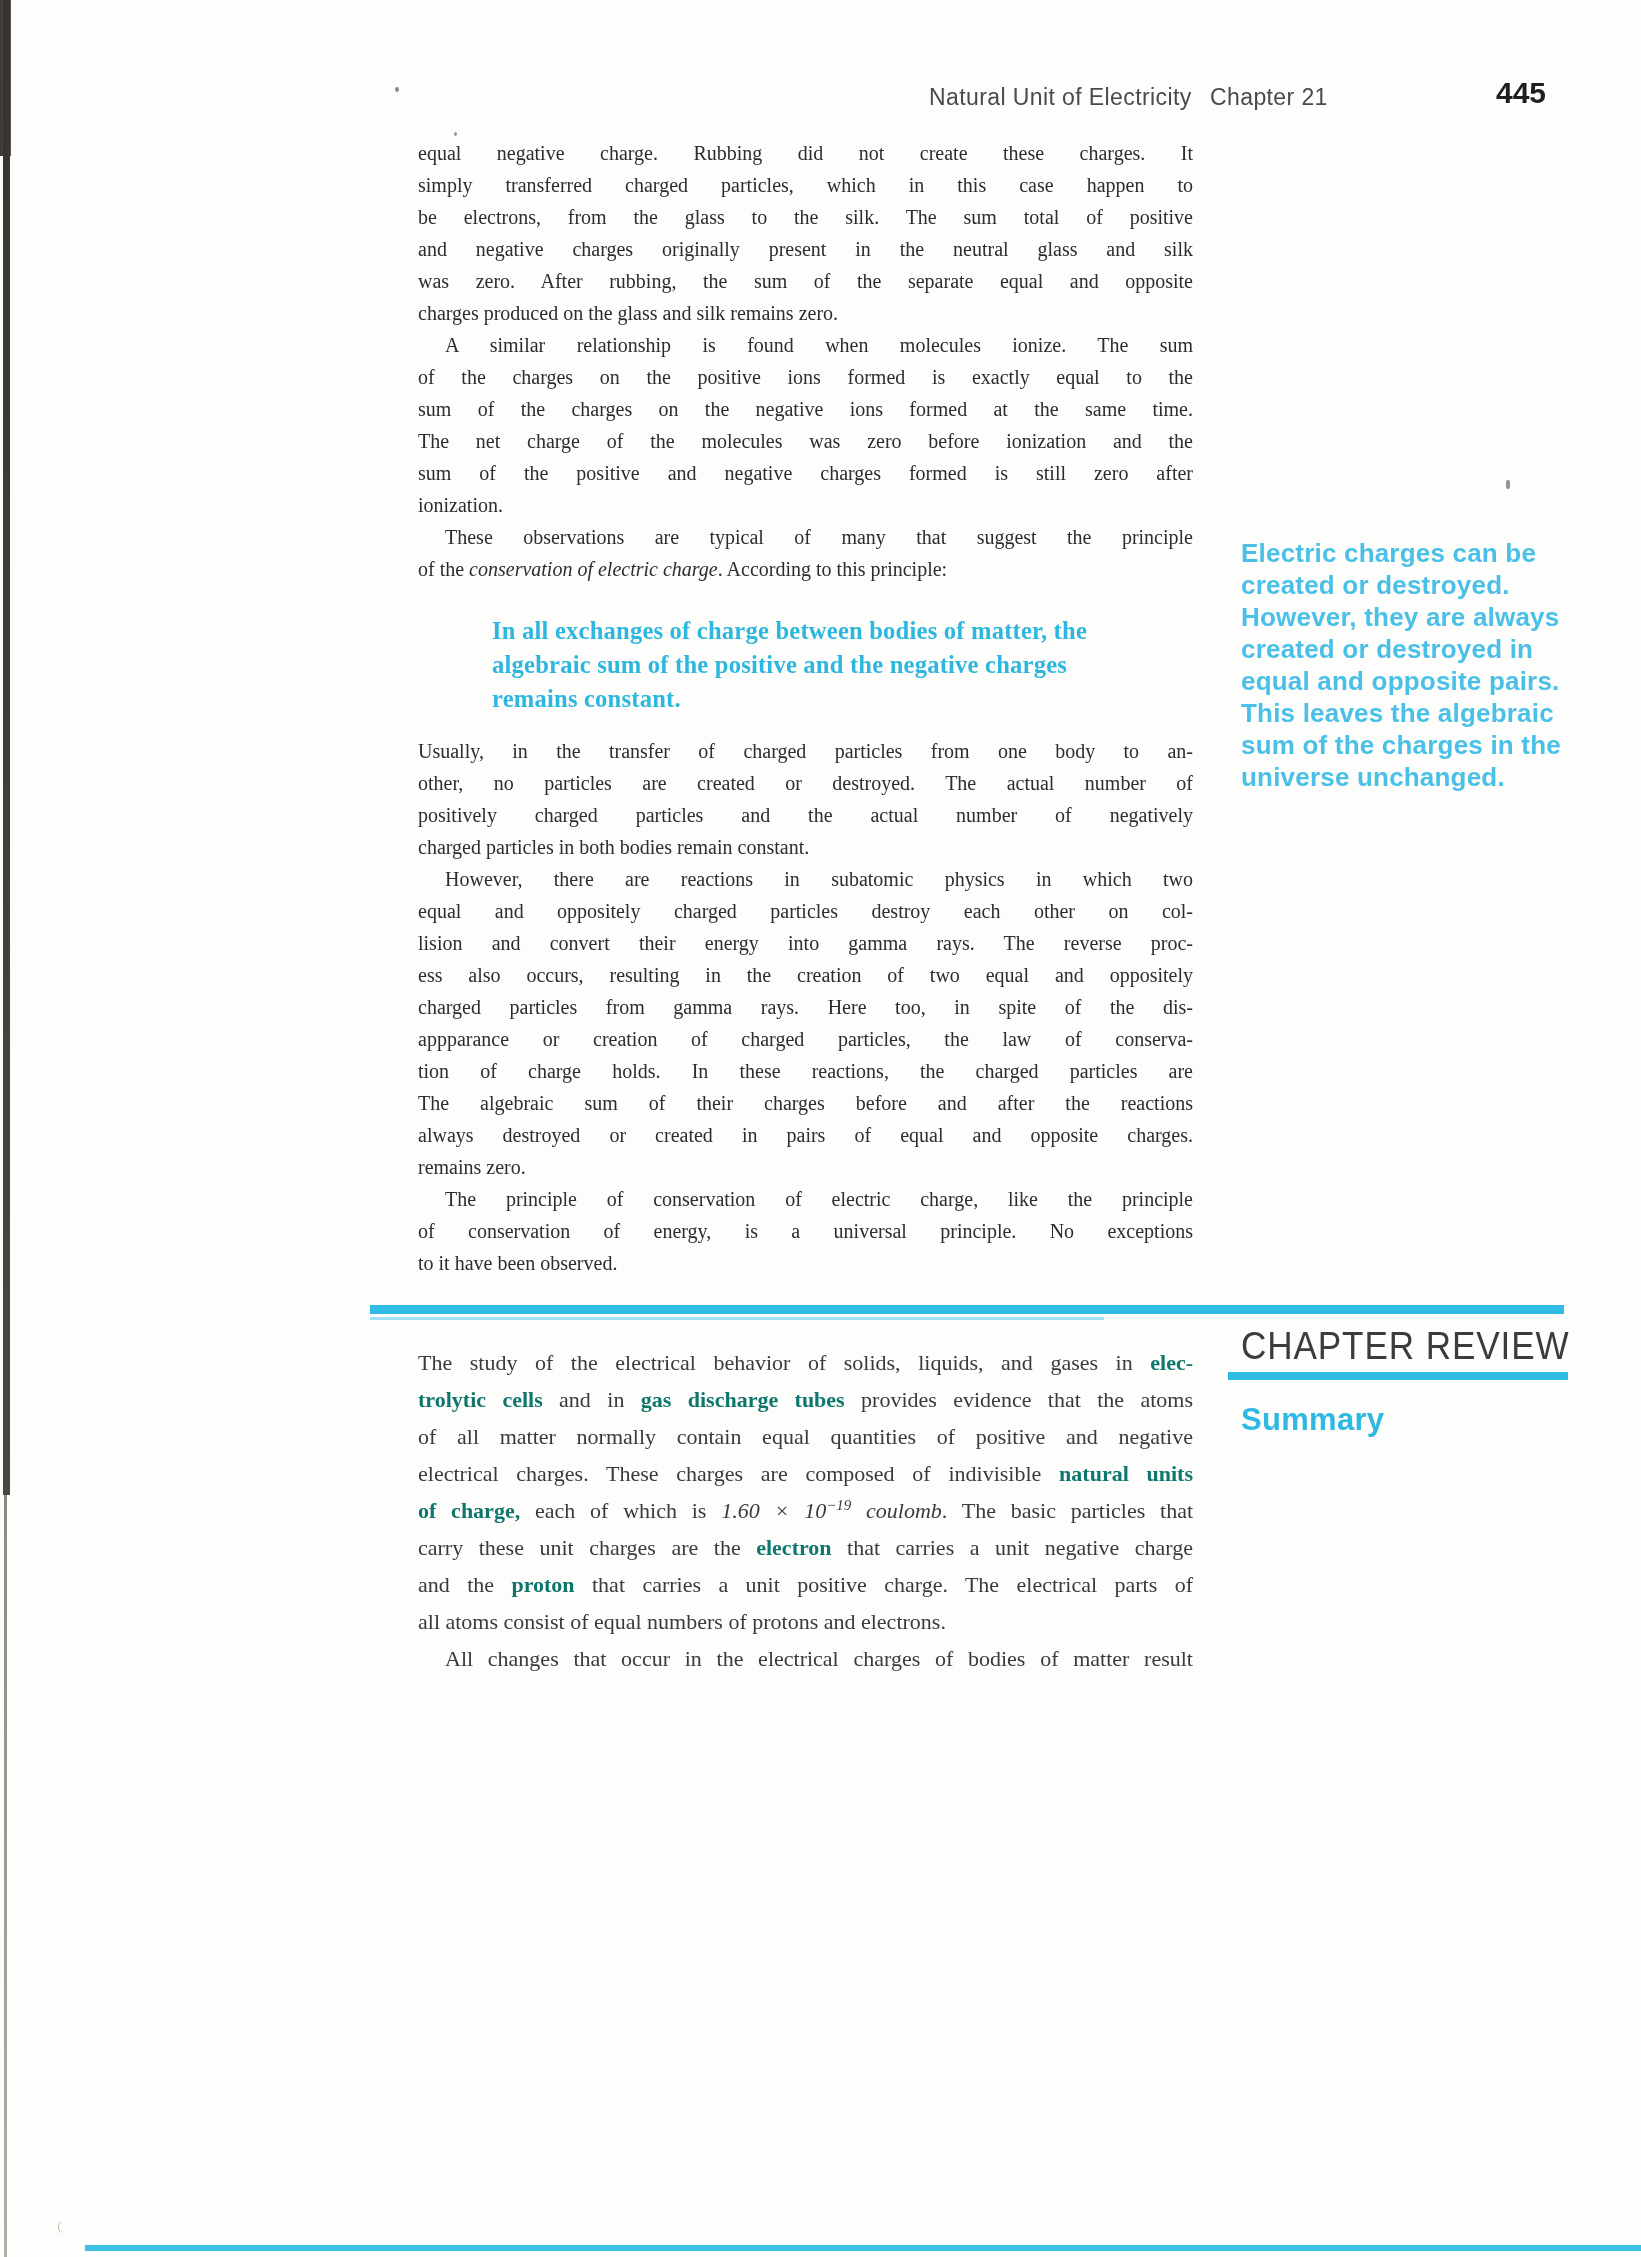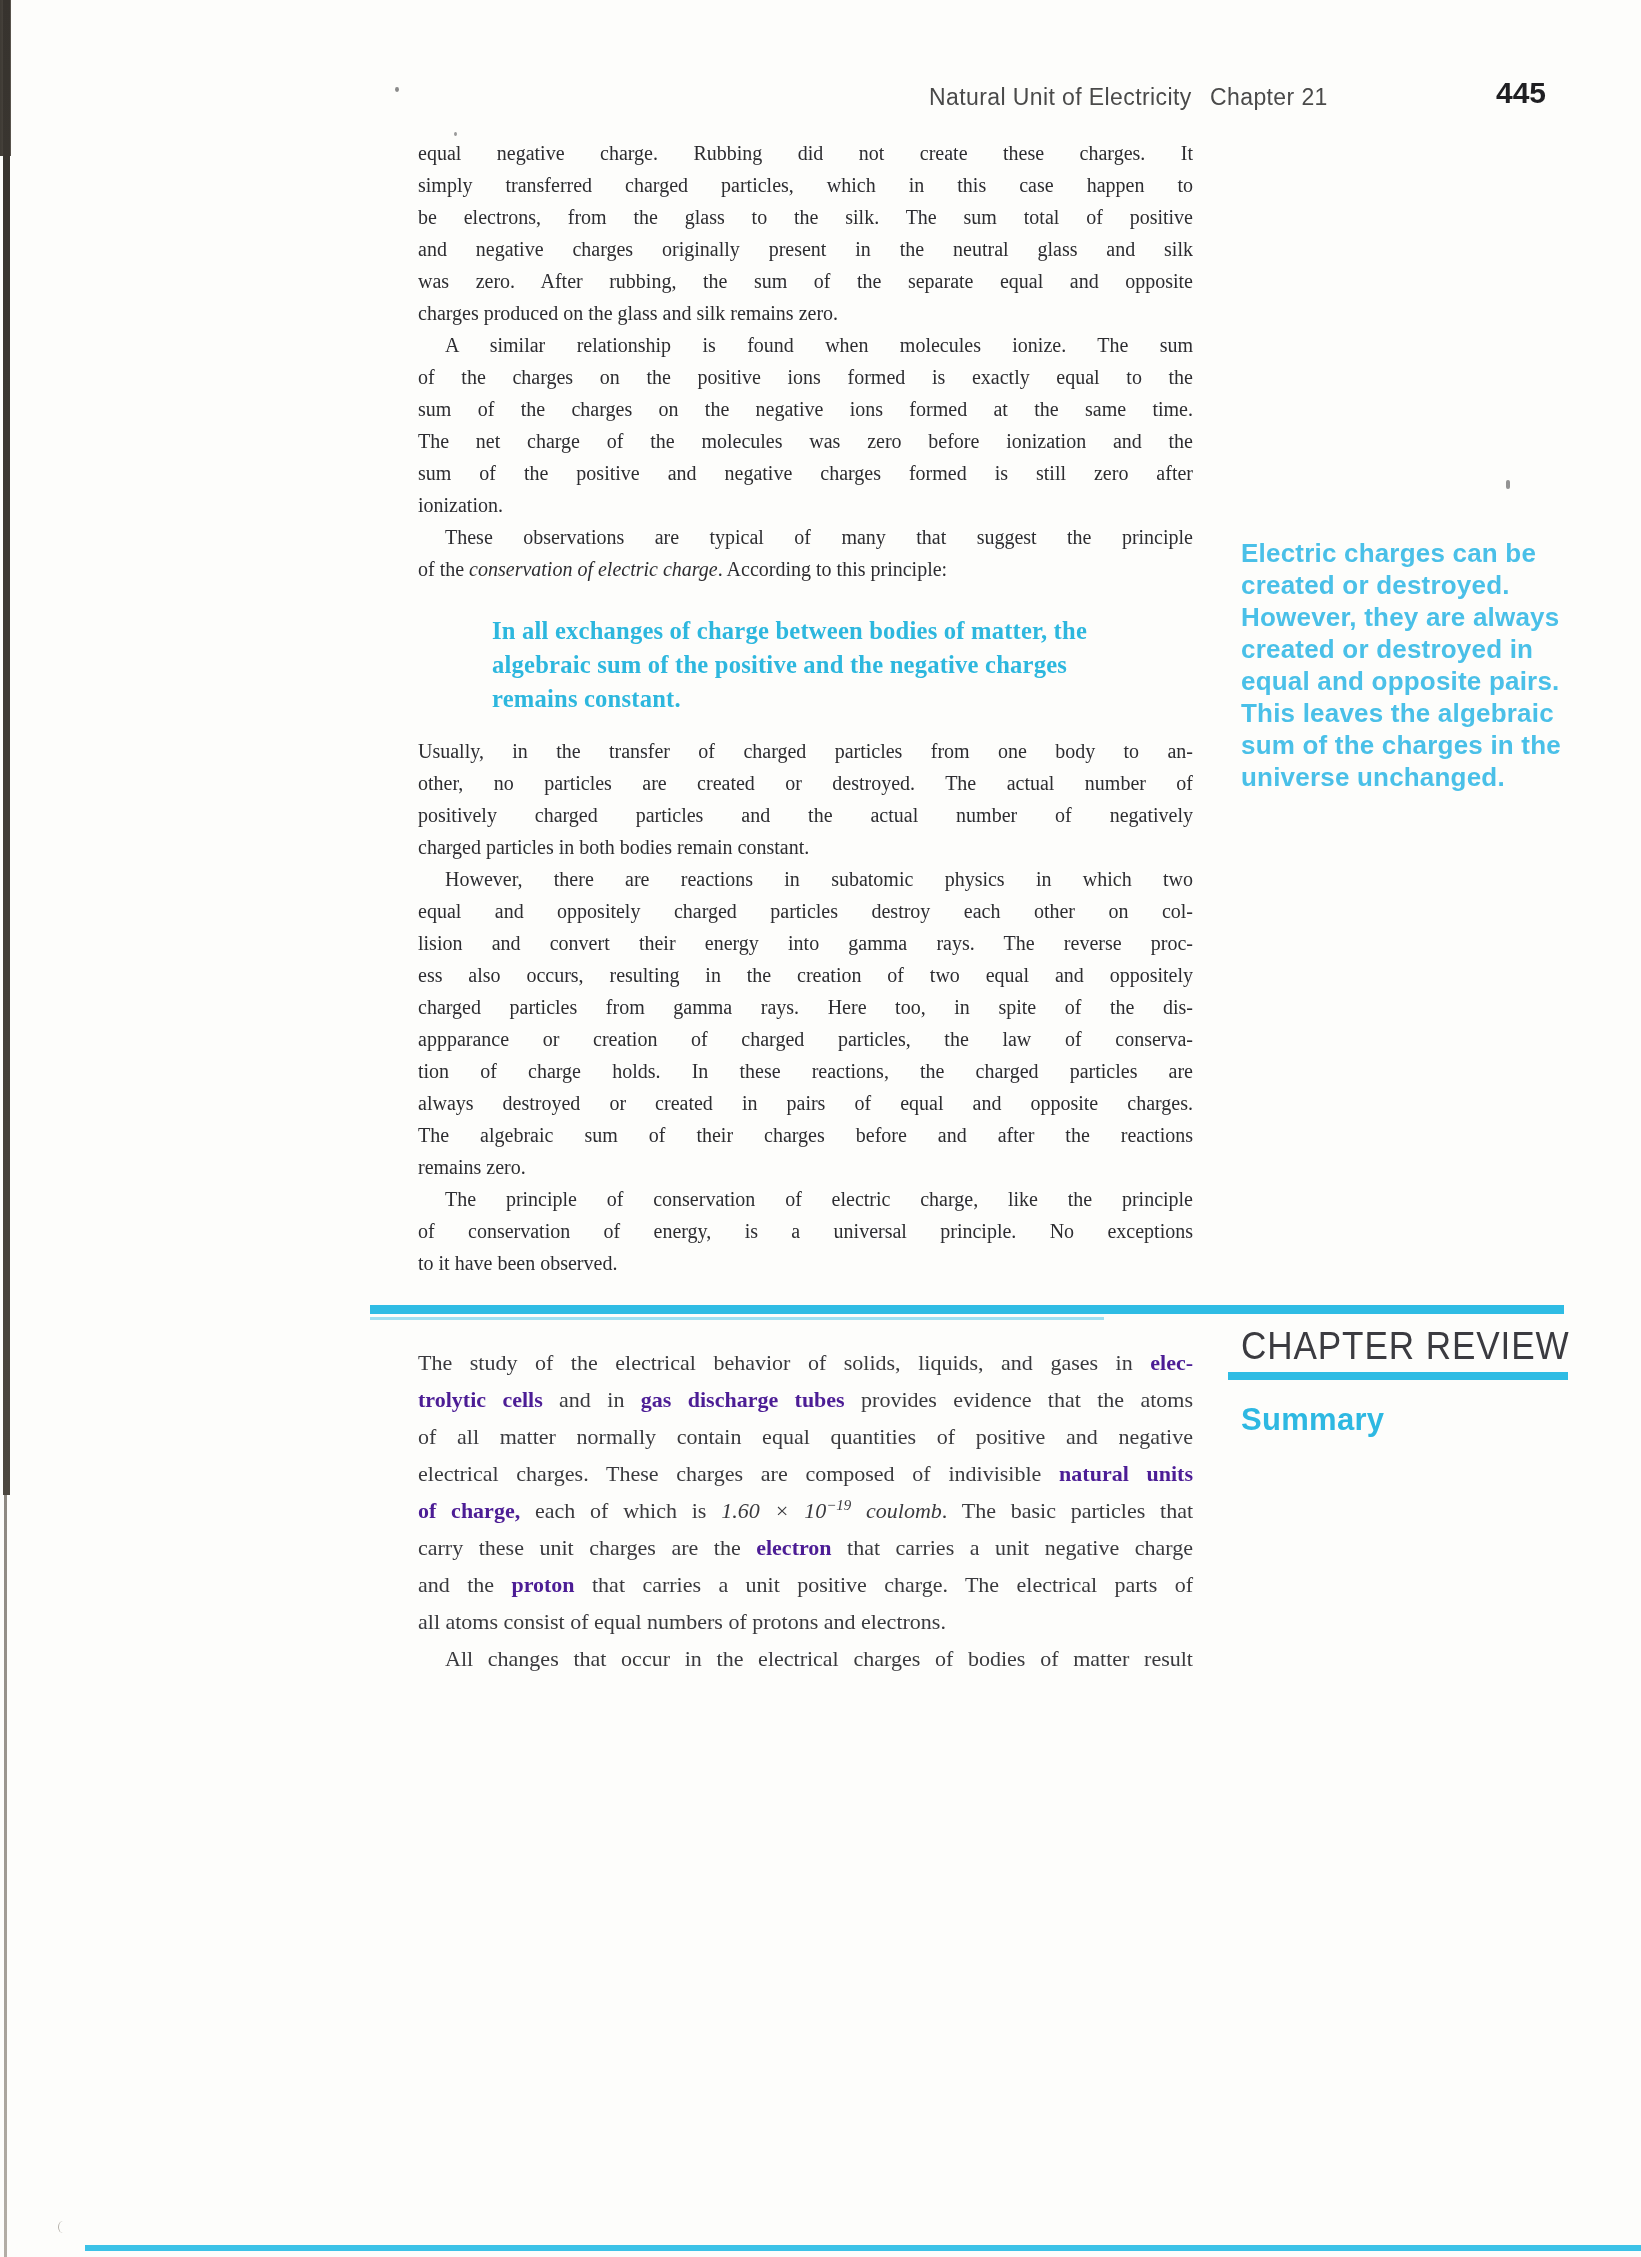--- a/index.html
+++ b/index.html
@@ -27,21 +27,21 @@
   .ml{font:bold 26px/32px "Liberation Sans",sans-serif;color:#4ac0e8;letter-spacing:0.2px;}
   
   #review-rule{position:absolute;left:370px;top:1305px;width:1194px;height:8.7px;background:#2fbce4;}
   #review-rule-ghost{position:absolute;left:370px;top:1317px;width:734px;height:2.9px;background:rgba(47,188,228,.45);}
   #review-heading{position:absolute;left:1241px;top:1325px;font:400 39px/41px "Liberation Sans",sans-serif;
                   color:#3b3b40;letter-spacing:1px;transform:scaleX(.9);transform-origin:left;white-space:nowrap;}
   #review-heading-rule{position:absolute;left:1228px;top:1372px;width:340px;height:7.7px;background:#2fbce4;}
   #summary-heading{position:absolute;left:1241px;top:1402px;font:bold 31px/35px "Liberation Sans",sans-serif;color:#2eb8e2;letter-spacing:0.3px;}
   #summary-col{position:absolute;left:418px;top:1344px;width:775px;}
   .sl{font-size:22px;line-height:37px;color:#3a3a3e;}
-  .sl .b{font-weight:bold;color:#4c1d95;}
+  .sl .b{font-weight:bold;color:#0f766e;}
   .b{font-weight:bold;}
   .i{font-style:italic;}
   .sup{vertical-align:super;font-size:.68em;font-style:italic;line-height:0;}
   
   #bottom-line{position:absolute;left:85px;top:2245px;width:1556px;height:5.8px;background:#3cc2e7;}
   
   .speck{position:absolute;background:#8a8a8a;border-radius:50%;}
   #speck-1{left:395px;top:87px;width:3.9px;height:4.8px;}
   #speck-2{left:454px;top:132px;width:2.9px;height:3.9px;background:#9a9a9a;}
   #speck-3{left:1506px;top:480px;width:3.9px;height:8.7px;border-radius:1.9px;background:#939393;}
@@ -89,22 +89,22 @@
         <div class="bl jl">other, no particles are created or destroyed. The actual number of</div>
         <div class="bl jl">positively charged particles and the actual number of negatively</div>
         <div class="bl">charged particles in both bodies remain constant.</div>
         <div class="bl jl ind">However, there are reactions in subatomic physics in which two</div>
         <div class="bl jl">equal and oppositely charged particles destroy each other on col-</div>
         <div class="bl jl">lision and convert their energy into gamma rays. The reverse proc-</div>
         <div class="bl jl">ess also occurs, resulting in the creation of two equal and oppositely</div>
         <div class="bl jl">charged particles from gamma rays. Here too, in spite of the dis-</div>
         <div class="bl jl">appparance or creation of charged particles, the law of conserva-</div>
         <div class="bl jl">tion of charge holds. In these reactions, the charged particles are</div>
+        <div class="bl jl">The algebraic sum of their charges before and after the reactions</div>
         <div class="bl jl">always destroyed or created in pairs of equal and opposite charges.</div>
-        <div class="bl jl">The algebraic sum of their charges before and after the reactions</div>
         <div class="bl">remains zero.</div>
         <div class="bl jl ind">The principle of conservation of electric charge, like the principle</div>
         <div class="bl jl">of conservation of energy, is a universal principle. No exceptions</div>
         <div class="bl">to it have been observed.</div>
       </div>
   </div>
 
   <div id="margin-note">
       <div class="ml">Electric charges can be</div>
       <div class="ml">created or destroyed.</div>

